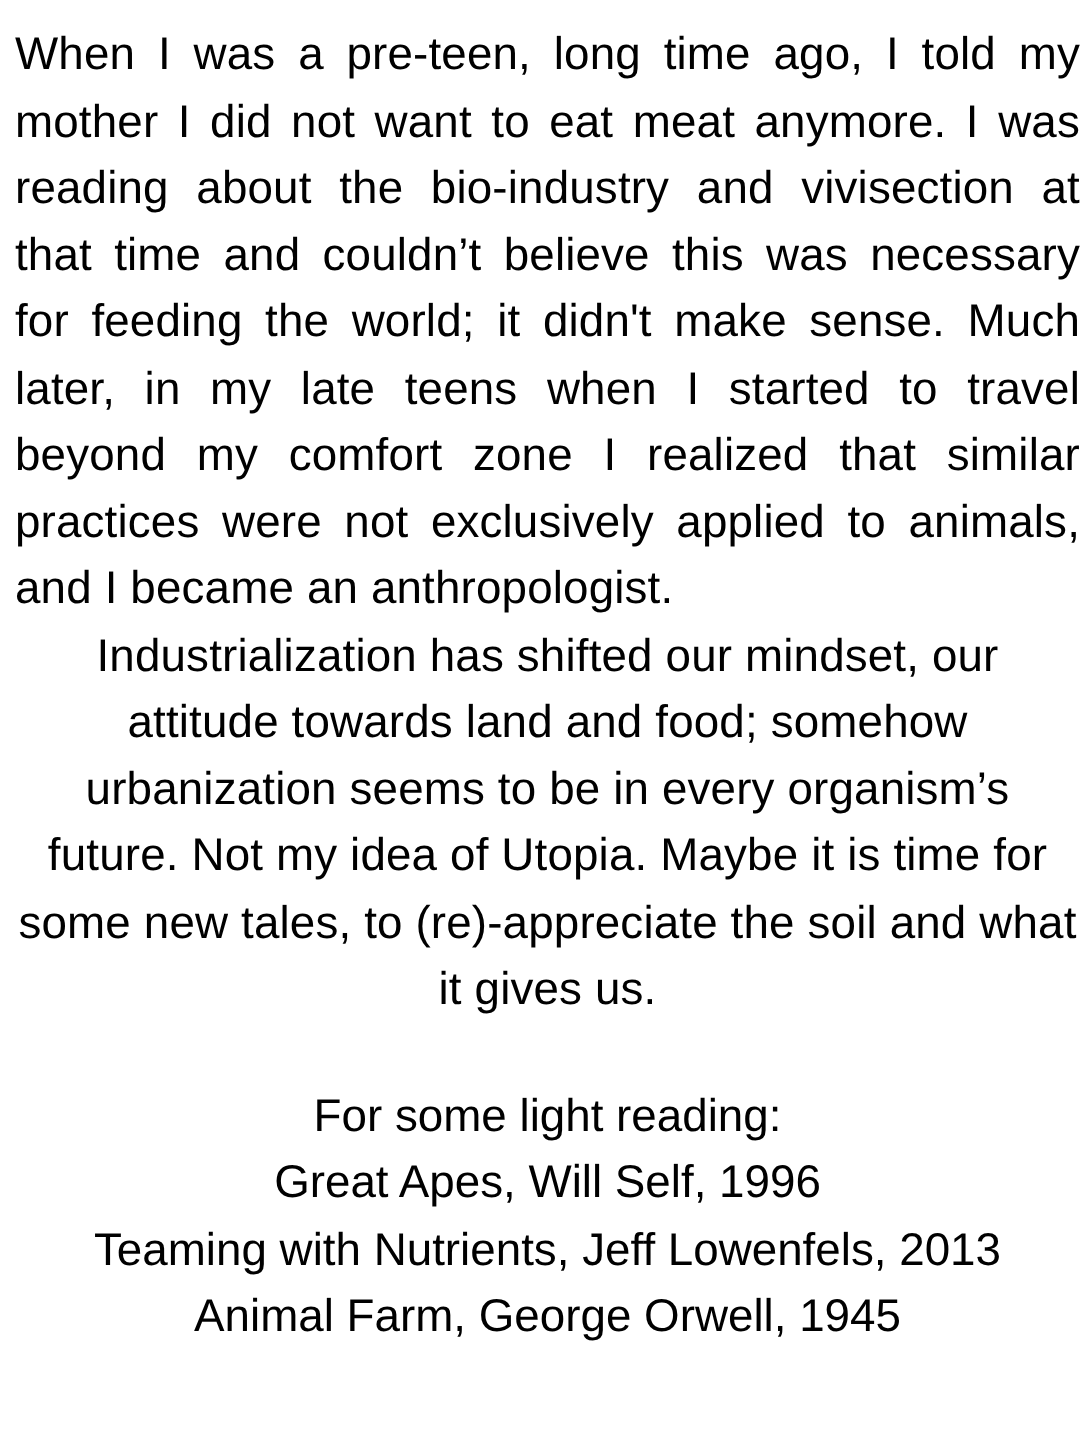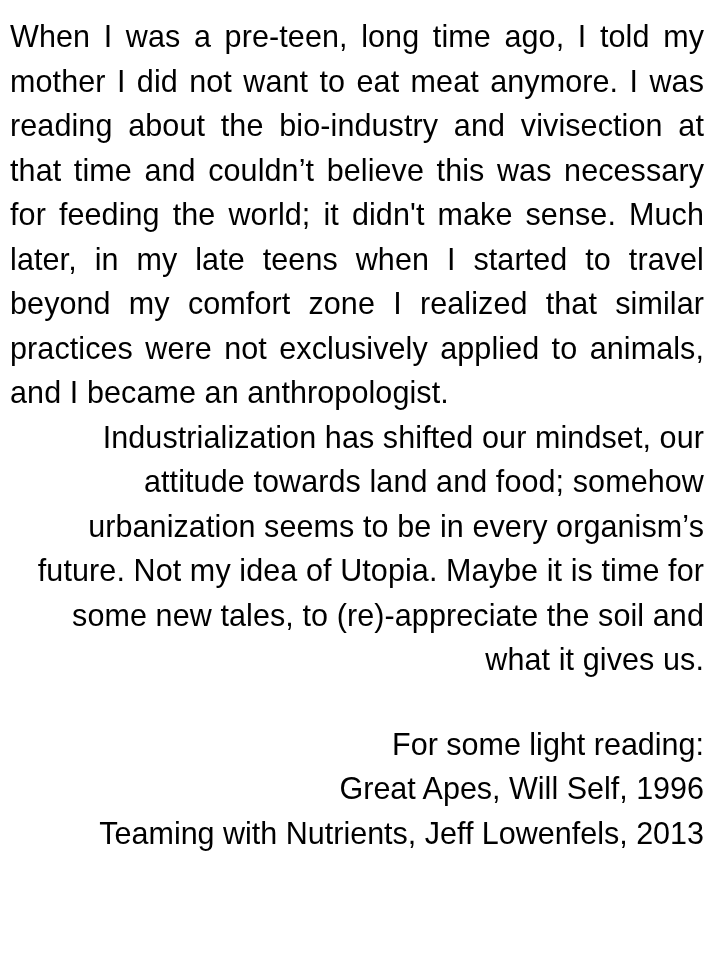--- a/index.html
+++ b/index.html
@@ -10,45 +10,45 @@
   body {
     width: 720px;
     height: 960px;
     overflow: hidden;
     font-family: "Liberation Serif", "DejaVu Serif", serif;
   }
   .page {
     width: 720px;
     height: 732px;
     box-sizing: border-box;
-    padding: 14px 16px 0 10px;
+    padding: 14px 0 0 10px;
     background: #ffffff;
   }
   .body-text {
     font-family: "Liberation Sans", "DejaVu Sans", sans-serif;
     font-size: 30.5px;
     line-height: 44.5px;
     color: #000000;
     text-align: justify;
     text-justify: inter-word;
     letter-spacing: 0.1px;
     margin: 0;
   }
   .body-text.last-para {
-    text-align: right;
+    text-align: center;
   }
   .gap {
     height: 40px;
   }
   .reading-list {
     font-family: "Liberation Sans", "DejaVu Sans", sans-serif;
     font-size: 30.5px;
     line-height: 44.5px;
     color: #000000;
-    text-align: right;
+    text-align: center;
     margin: 0;
   }
   .reading-intro {
     display: block;
   }
   .ref-line {
     display: block;
     white-space: nowrap;
   }
   .ref-title {
@@ -69,15 +69,18 @@
     <span class="reading-intro">For some light reading:</span>
 
     <span class="ref-line">
       <span class="ref-title">Great Apes,</span><span> Will Self, 1996</span>
     </span>
 
     <span class="ref-line">
       <span class="ref-title">Teaming with Nutrients,</span><span> Jeff Lowenfels, 2013</span>
     </span>
 
+    <span class="ref-line">
+      <span class="ref-title">Animal Farm,</span><span> George Orwell, 1945</span>
+    </span>
   </div>
 
 </div>
 
 </body></html>

